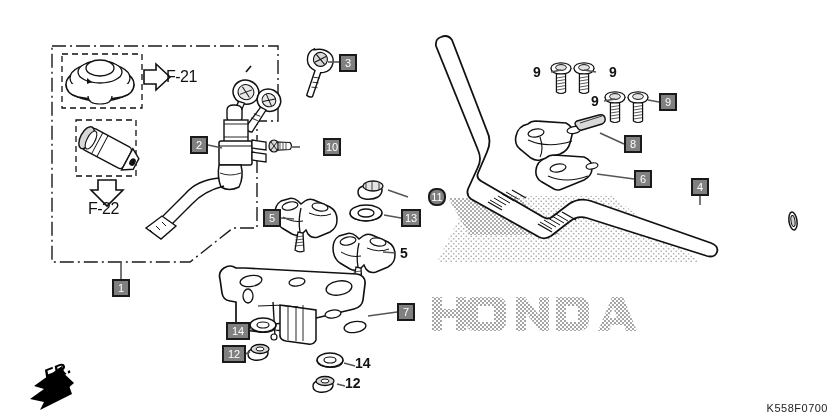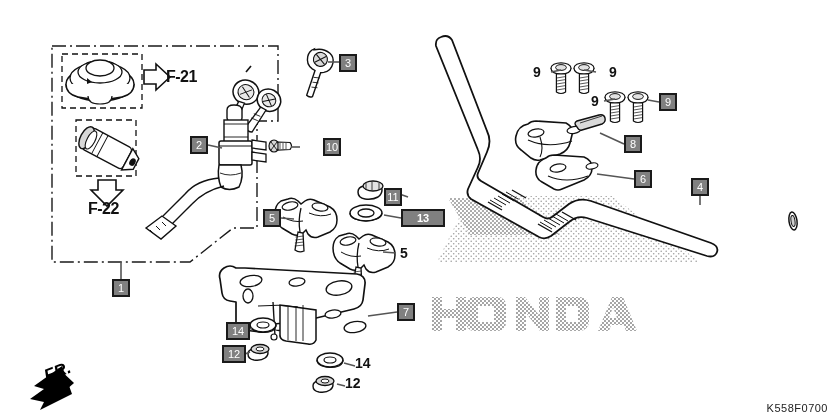--- a/index.html
+++ b/index.html
@@ -32,21 +32,21 @@
     color:#111;
     font-size:14px;
     font-weight:bold;
     font-family:"Liberation Sans", sans-serif;
     z-index:40;
   }
   .reftext{
     position:absolute;
     color:#111;
     font-size:16px;
-    font-weight:bold;
+    font-weight:normal;
     font-family:"Liberation Sans", sans-serif;
     letter-spacing:-0.5px;
     z-index:40;
   }
   .partcode{
     position:absolute;
     right:12px;bottom:6px;
     color:#222;
     font-size:11px;
     letter-spacing:.5px;
@@ -358,24 +358,24 @@
 <div class="callout" style="left:263px;top:209px;">5</div>
 <div class="plainnum" style="left:400px;top:245px;">5</div>
 <div class="callout" style="left:634px;top:170px;">6</div>
 <div class="callout" style="left:397px;top:303px;">7</div>
 <div class="callout" style="left:624px;top:135px;">8</div>
 <div class="plainnum" style="left:533px;top:64px;">9</div>
 <div class="plainnum" style="left:609px;top:64px;">9</div>
 <div class="plainnum" style="left:591px;top:93px;">9</div>
 <div class="callout" style="left:659px;top:93px;">9</div>
 <div class="callout" style="left:300px;top:138px;margin-left:23px;">10</div>
-<div class="callout" style="left:384px;top:188px;">11</div>
+<div class="callout" style="left:428px;top:188px;border-radius:8px;">11</div>
 <div class="callout" style="left:222px;top:345px;width:24px;">12</div>
 <div class="plainnum" style="left:345px;top:375px;">12</div>
-<div class="callout" style="left:401px;top:209px;width:44px;font-weight:bold;">13</div>
+<div class="callout" style="left:401px;top:209px;width:20px;">13</div>
 <div class="callout" style="left:226px;top:322px;width:24px;">14</div>
 <div class="plainnum" style="left:355px;top:355px;">14</div>
 
 <div class="reftext" style="left:166px;top:68px;">F-21</div>
 <div class="reftext" style="left:88px;top:200px;">F-22</div>
 
 <div class="frlabel" style="left:44px;top:362px;">FR.</div>
 
 <div class="partcode">K558F0700</div>
 

